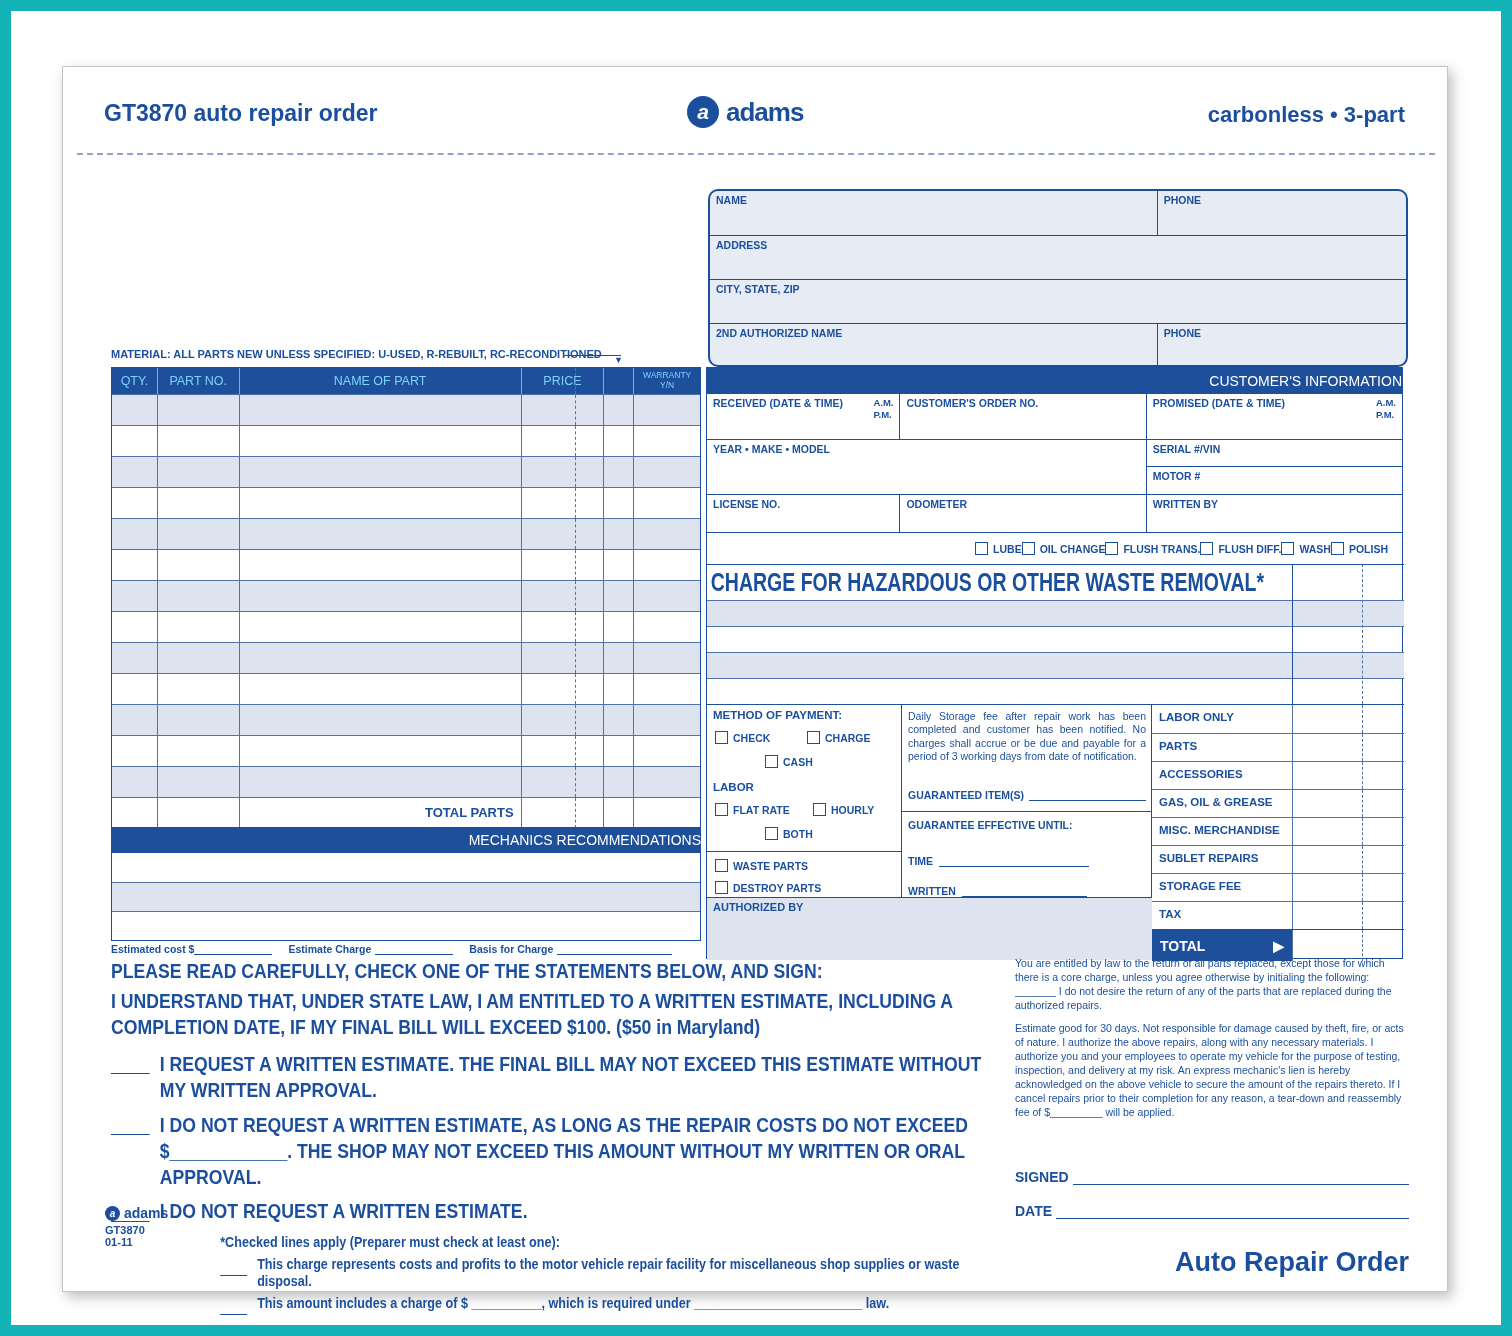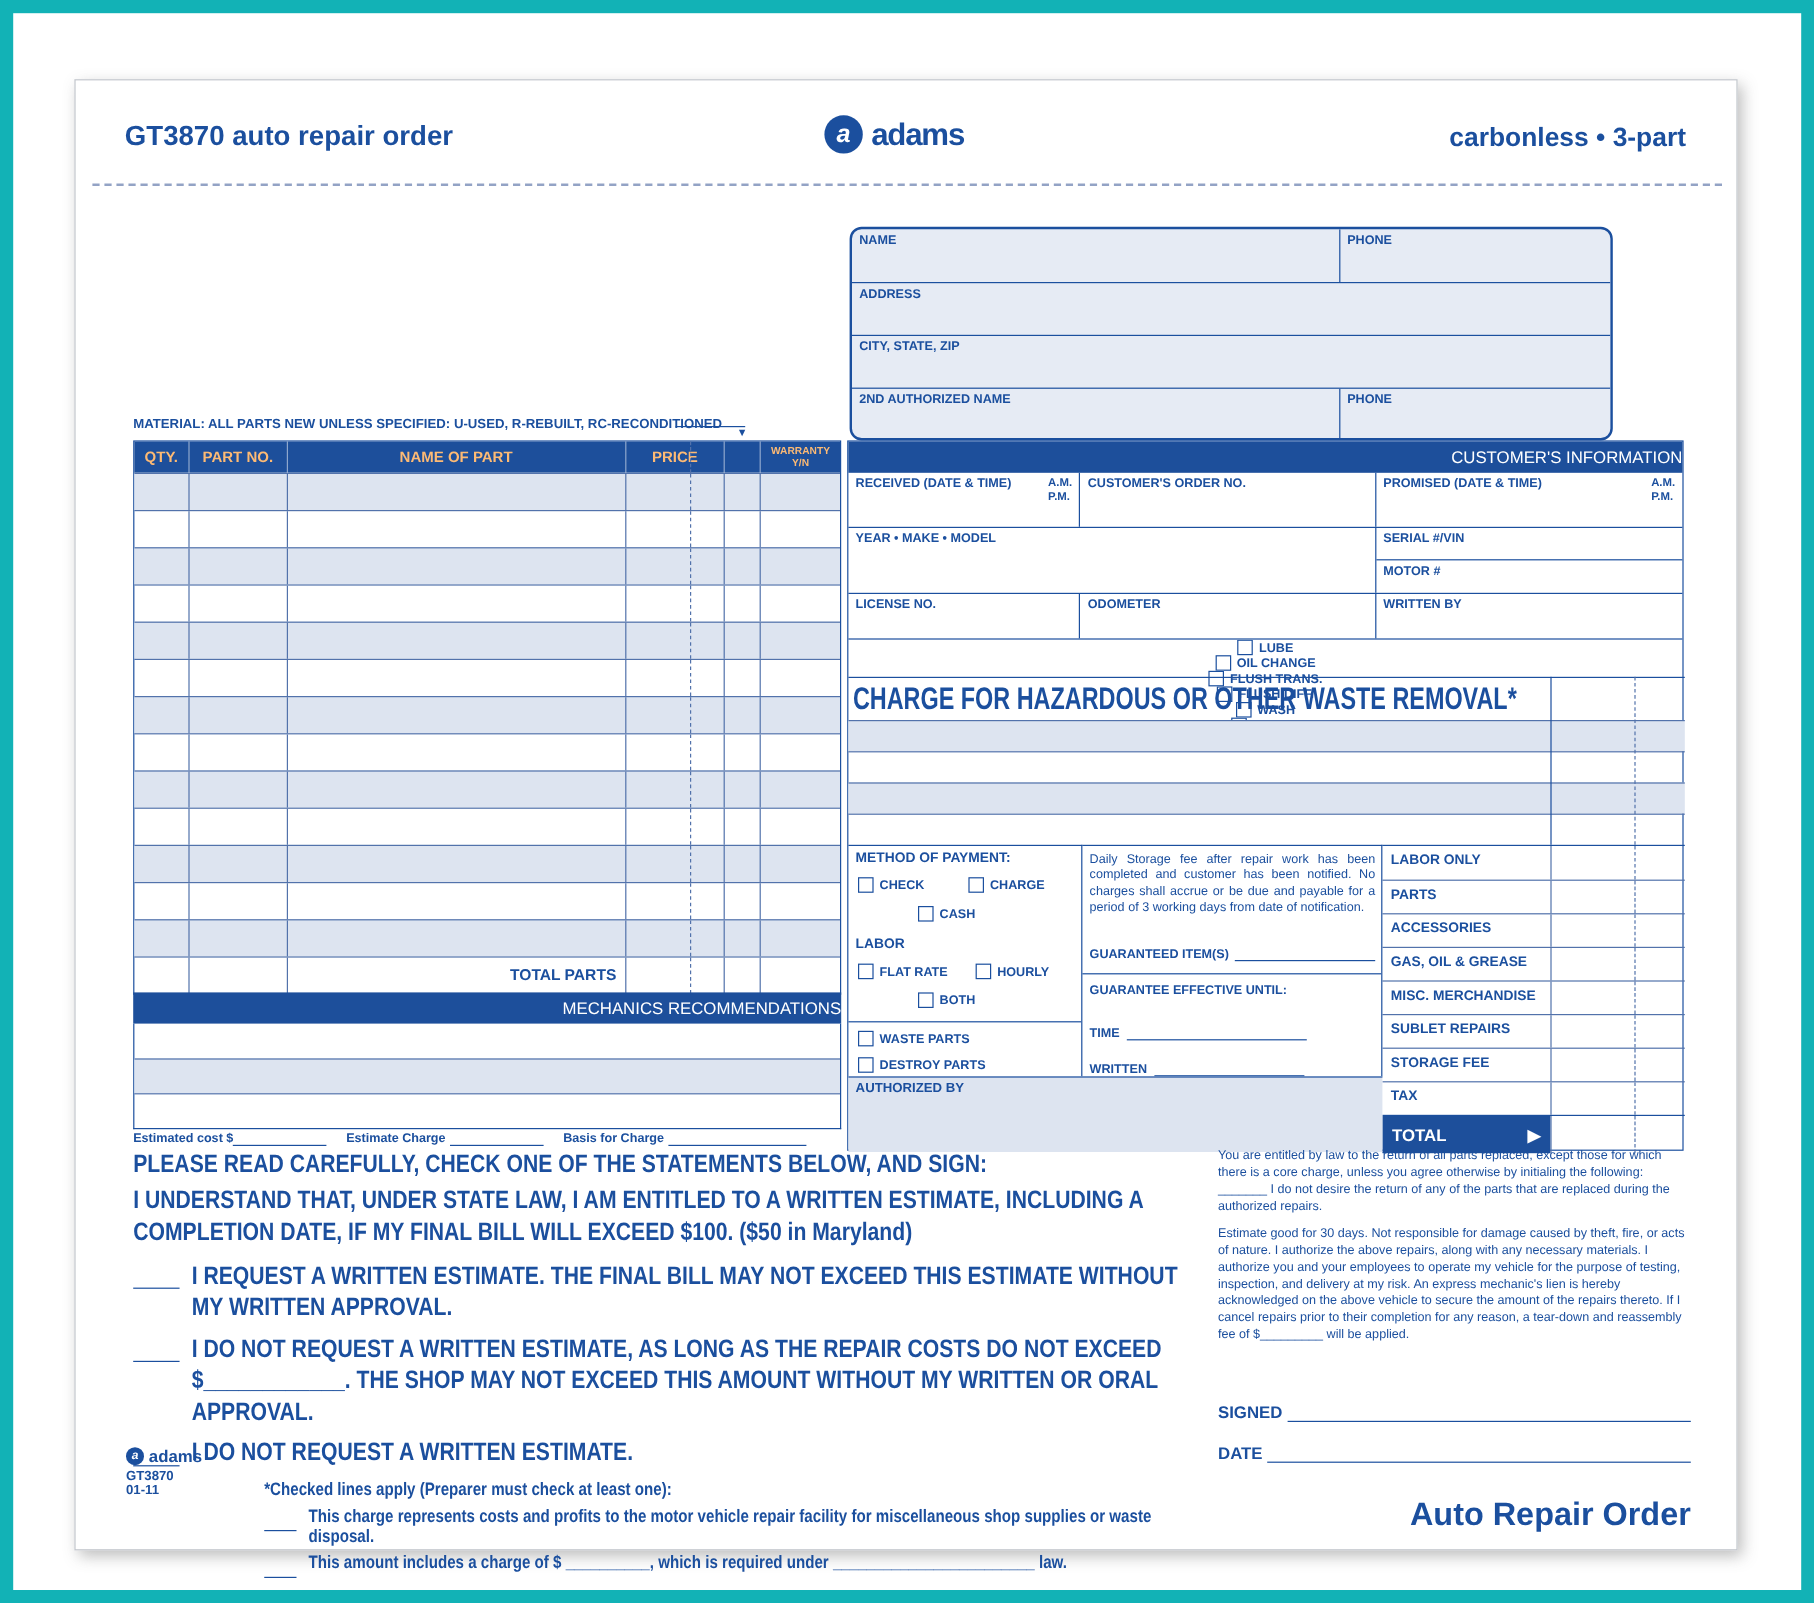--- a/index.html
+++ b/index.html
@@ -14,21 +14,21 @@
   .b{font-weight:bold;}
   .hdrbar{background:var(--dark);color:#fff;font-weight:normal;text-align:right;}
   .logo-circle{display:inline-block;background:var(--blue);color:#fff;border-radius:50%;
                text-align:center;font-weight:bold;font-style:italic;}
   .uline{display:inline-block;border-bottom:1.5px solid var(--blue);height:1em;}
   .checkbox{display:inline-block;width:13px;height:13px;border:1.5px solid var(--blue);background:#fff;flex:0 0 auto;}
   .ck{display:flex;align-items:center;gap:5px;}
   .cklbl{font-size:10.5px;font-weight:bold;white-space:nowrap;}
   
   .ptable{border:1.5px solid var(--blue);background:#fff;}
-  .phead{display:flex;height:26px;background:var(--dark);color:#fdba74;font-weight:bold;}
+  .phead{display:flex;height:26px;background:var(--dark);color:#7dd3fc;font-weight:normal;}
   .phead>div{display:flex;align-items:center;justify-content:center;border-left:1px solid rgba(255,255,255,.5);font-size:12.5px;}
   .phead>div:first-child{border-left:none;}
   .prow{display:flex;height:31px;border-top:1px solid var(--line);}
   .prow:nth-child(even){background:var(--shade);}
   .pc{height:100%;border-left:1px solid var(--line);}
   .pc:first-child{border-left:none;}
   .c-qty{width:45px}.c-pno{width:82px}.c-nm{width:283px}
   .c-pr{width:83px;position:relative}.c-bl{width:30px}.c-wr{width:67px}
   .c-pr::after{content:"";position:absolute;top:0;bottom:0;left:53px;border-left:1px dashed var(--line);}
   .mrow{height:29px;border-top:1px solid var(--line);}
@@ -60,21 +60,21 @@
 
     <div class="abs b" style="left:41px;top:33px;font-size:23px;">GT3870 auto repair order</div>
     <div class="abs" style="left:624px;top:29px;display:flex;align-items:center;gap:7px;">
       <span class="logo-circle" style="width:32px;height:32px;font-size:21px;line-height:32px;">a</span>
       <span class="b" style="font-size:26px;letter-spacing:-1px;">adams</span>
     </div>
     <div class="abs b" style="right:42px;top:35px;font-size:22px;">carbonless • 3-part</div>
 
     <div class="abs" style="left:14px;top:86px;width:1358px;border-top:2px dashed #93a3c5;"></div>
 
-    <div class="abs" style="left:645px;top:122px;width:636px;height:178px;border:2px solid var(--blue);border-radius:10px;overflow:hidden;background:#e6ebf4;">
+    <div class="abs" style="left:645px;top:122px;width:700px;height:178px;border:2px solid var(--blue);border-radius:10px;overflow:hidden;background:#e6ebf4;">
       <div style="display:flex;height:44px;">
         <div class="icell" style="flex:1.8;">
           <span class="cell-label">NAME</span>
           </div>
         <div class="icell" style="flex:1;">
           <span class="cell-label">PHONE</span>
           </div>
       </div>
       <div style="height:44px;border-top:1px solid var(--blue);">
         <span class="cell-label">ADDRESS</span>
@@ -274,21 +274,21 @@
           <span class="cell-label">LICENSE NO.</span>
           </div>
         <div class="icell" style="width:247px;">
           <span class="cell-label">ODOMETER</span>
           </div>
         <div class="icell" style="width:257px;">
           <span class="cell-label">WRITTEN BY</span>
           </div>
       </div>
 
-      <div style="display:flex;height:32px;border-top:1px solid var(--blue);align-items:center;justify-content:space-between;padding:0 14px;flex-direction:column;">
+      <div style="display:flex;height:32px;border-top:1px solid var(--blue);align-items:center;justify-content:flex-end;padding:0 14px;">
         <span class="ck">
             <span class="checkbox"></span>
             <span class="cklbl">LUBE</span>
           </span>
         <span class="ck">
             <span class="checkbox"></span>
             <span class="cklbl">OIL CHANGE</span>
           </span>
         <span class="ck">
             <span class="checkbox"></span>

